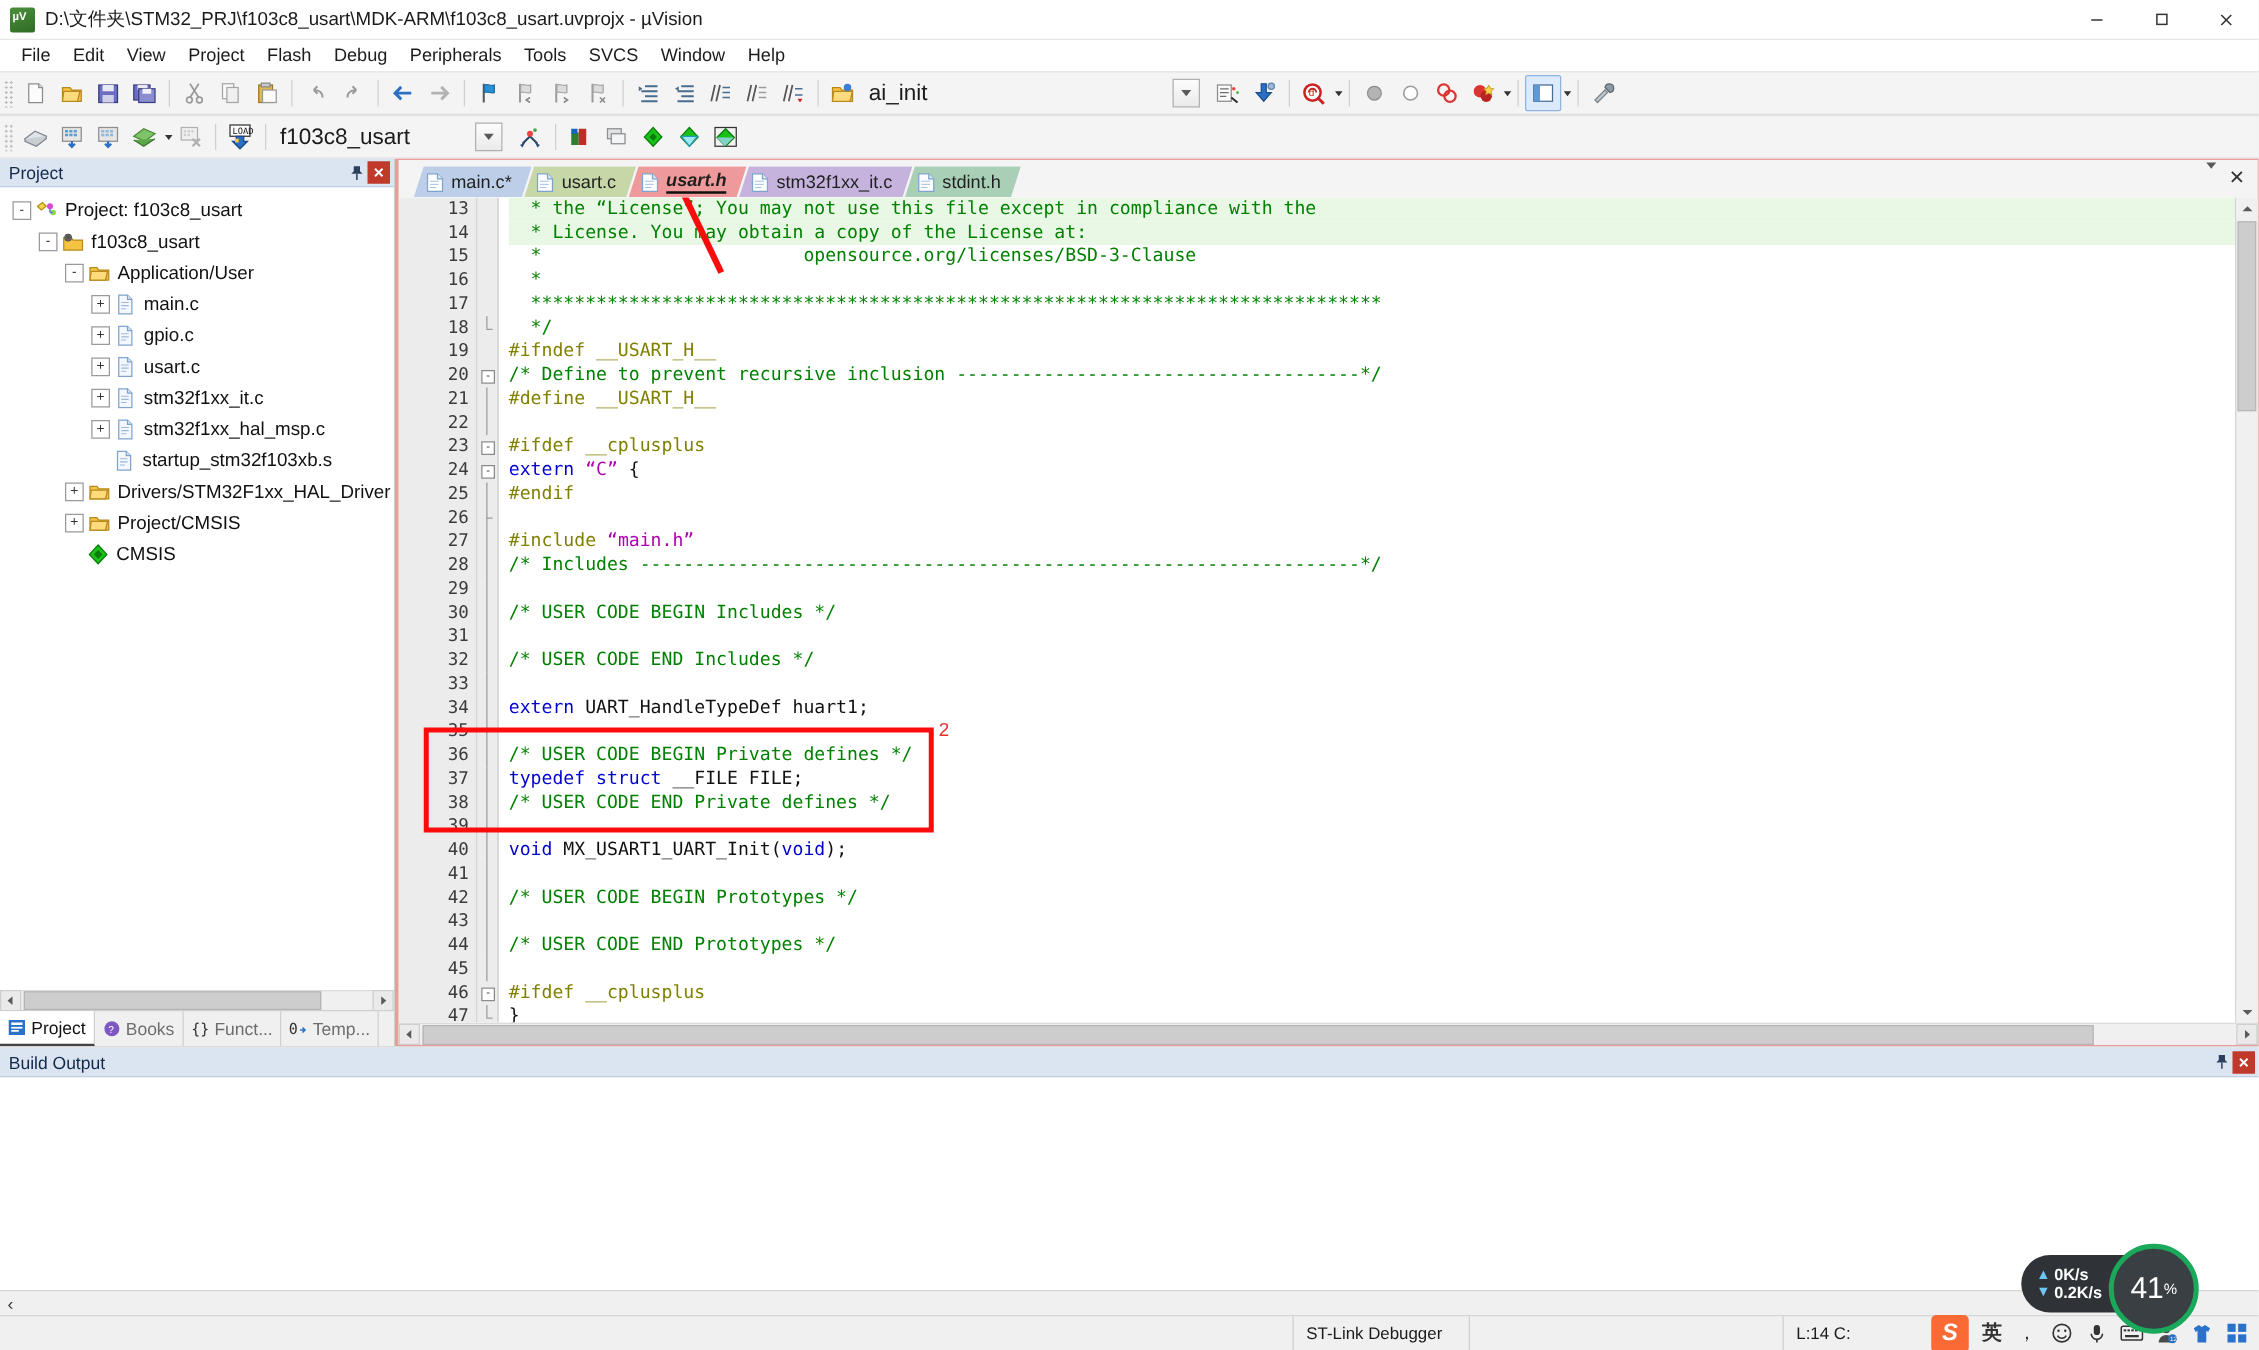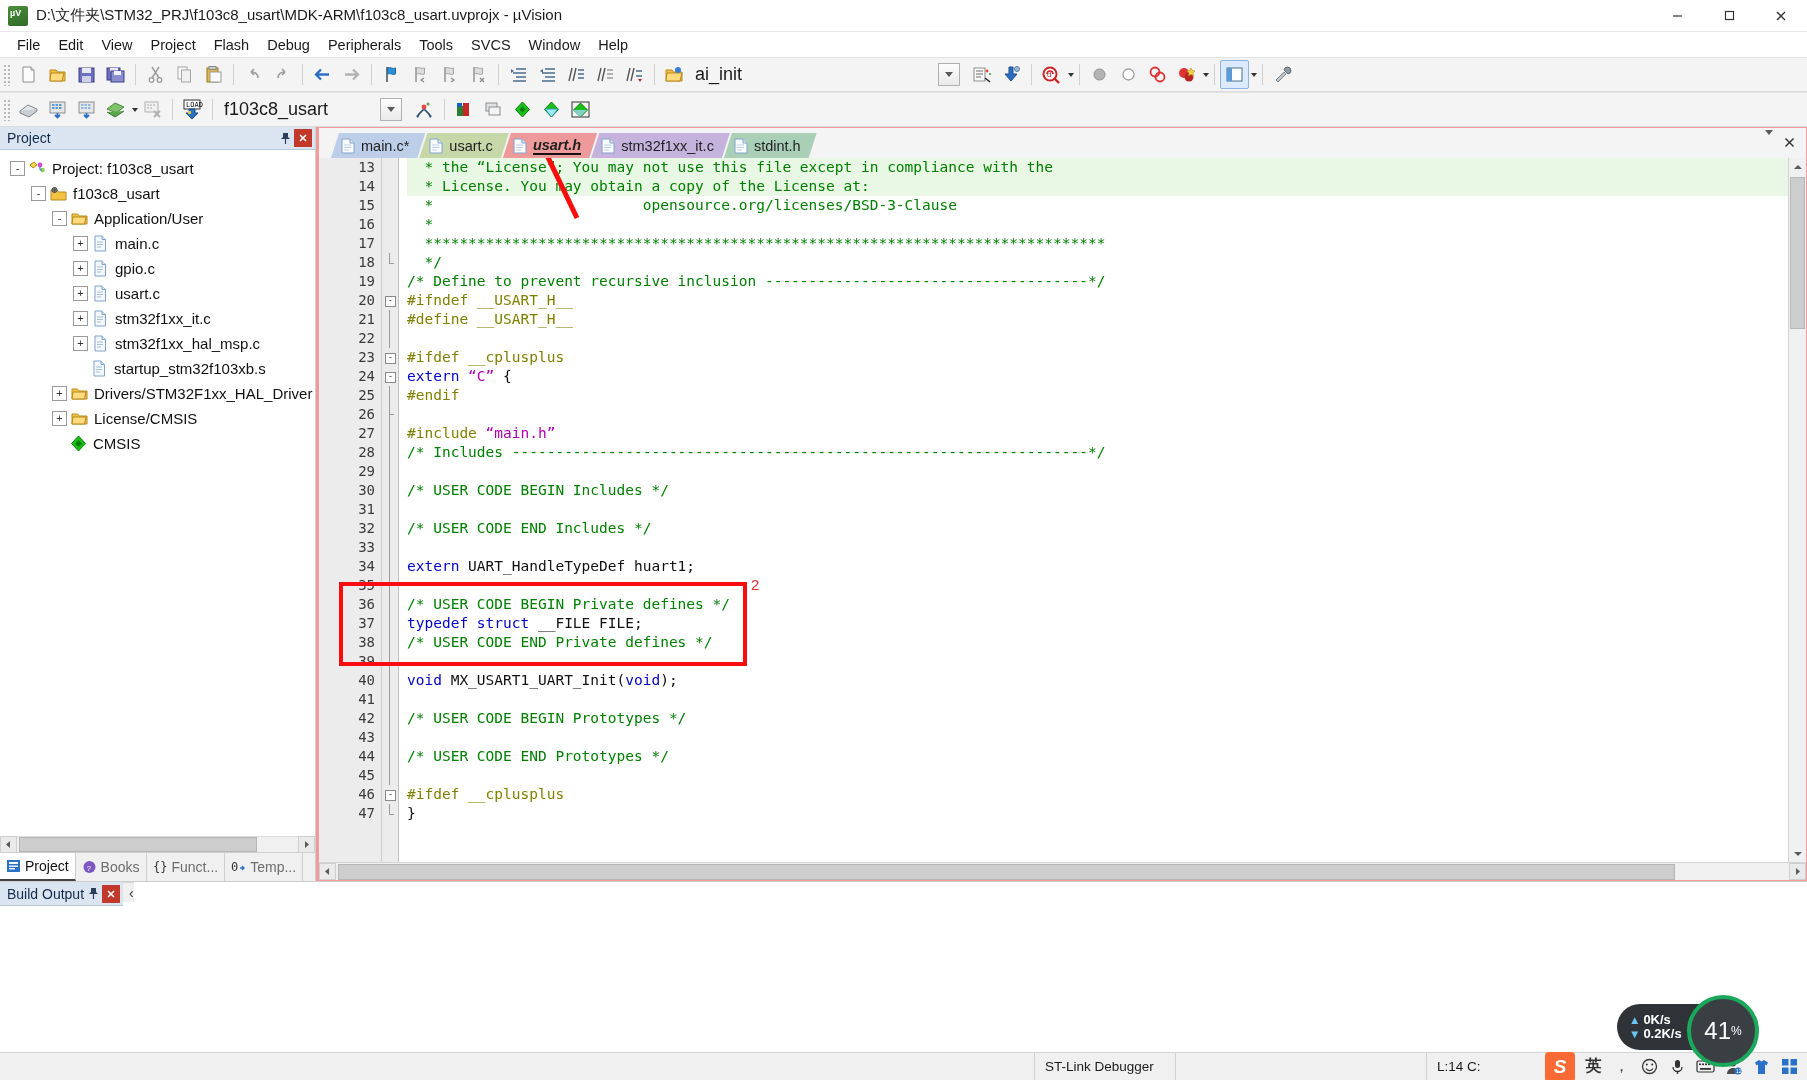--- a/index.html
+++ b/index.html
@@ -87,21 +87,21 @@
   .foldbox{width:9px;height:9px;border:1px solid #8a8a8a;background:#fff;font-size:9px;line-height:7px;text-align:center;color:#333;position:absolute;left:3px;}
   .foldline{position:absolute;left:7px;width:1px;background:#9a9a9a;}
   .foldtick{position:absolute;left:7px;height:1px;width:5px;background:#9a9a9a;}
 
   
   .annot-rect{position:absolute;border:4px solid #fb0c0c;pointer-events:none;}
   .annot-num{position:absolute;color:#e03030;font-size:15px;font-family:"Liberation Sans",sans-serif;}
   .annot-arrow{position:absolute;pointer-events:none;}
 
   
-  .buildpanel{flex:0 0 auto;display:flex;flex-direction:row;background:#fff;border-top:1px solid #cfcfcf;}
+  .buildpanel{flex:0 0 auto;display:flex;flex-direction:column;background:#fff;border-top:1px solid #cfcfcf;}
   .buildhdr{height:23px;background:#dbe5f1;display:flex;align-items:center;padding-left:7px;font-size:14px;color:#13294b;border-bottom:1px solid #b9c9de;flex:0 0 auto;}
   .buildbody{height:170px;background:#fff;flex:0 0 auto;}
   .buildfoot{height:19px;background:#f0f0f0;border-top:1px solid #d6d6d6;display:flex;align-items:center;padding-left:6px;flex:0 0 auto;}
 
   
   .statusbar{height:27px;background:#f0f0f0;border-top:1px solid #d6d6d6;display:flex;align-items:center;font-size:13.5px;color:#1b1b1b;flex:0 0 auto;}
   .sb-cell{height:27px;display:flex;align-items:center;padding:0 10px;border-right:1px solid #d0d0d0;white-space:nowrap;}
   .sb-grow{flex:1 1 auto;border-right:1px solid #d0d0d0;height:27px;}
   .tray{display:flex;align-items:center;gap:9px;padding:0 8px;height:27px;}
   .tray .ticon{width:19px;height:19px;display:flex;align-items:center;justify-content:center;color:#333;font-size:15px;}
@@ -670,21 +670,21 @@
               </svg></span>
             <span>Drivers/STM32F1xx_HAL_Driver</span>
           </div>
           <div class="trow">
             <span class="spacer" style="width: 52px;"></span>
             <span class="exp">+</span>
             <span class="ficon"><svg width="17" height="17" viewBox="0 0 17 17">
                 <path d="M1 4h5.5L8 6h8v8H1z" fill="#f5c342" stroke="#b8891c"></path>
                 <path d="M2 7h13l-1.5 7H1z" fill="#ffdb7d" stroke="#b8891c"></path>
               </svg></span>
-            <span>License/CMSIS</span>
+            <span>Project/CMSIS</span>
           </div>
           <div class="trow">
             <span class="spacer" style="width: 52px;"></span>
             <span class="spacer" style="width: 18px;"></span>
             <span class="ficon"><svg width="17" height="17" viewBox="0 0 17 17">
                 <path d="M8.5 1l7 7.5-7 7.5-7-7.5z" fill="#18c018" stroke="#0a7c0a"></path>
                 <path d="M8.5 5l3.5 3.5L8.5 12 5 8.5z" fill="#0a7c0a"></path>
               </svg></span>
             <span>CMSIS</span>
           </div>
@@ -884,22 +884,22 @@
             <div class="foldline" style="top: 646px; height: 10px;"></div>
             <div class="foldtick" style="top: 656px;"></div>
           </div>
         <div class="code" id="code">
             <div class="cl hl"><span class="cm">  * the “License”; You may not use this file except in compliance with the</span></div>
             <div class="cl hl"><span class="cm">  * License. You may obtain a copy of the License at:</span></div>
             <div class="cl"><span class="cm">  *                        opensource.org/licenses/BSD-3-Clause</span></div>
             <div class="cl"><span class="cm">  *</span></div>
             <div class="cl"><span class="cm">  ******************************************************************************</span></div>
             <div class="cl"><span class="cm">  */</span></div>
+            <div class="cl"><span class="pp">#ifndef __USART_H__</span></div>
             <div class="cl"><span class="cm">/* Define to prevent recursive inclusion -------------------------------------*/</span></div>
-            <div class="cl"><span class="pp">#ifndef __USART_H__</span></div>
             <div class="cl"><span class="pp">#define __USART_H__</span></div>
             <div class="cl"><span></span></div>
             <div class="cl"><span class="pp">#ifdef __cplusplus</span></div>
             <div class="cl"><span class="kw">extern </span><span class="str">“C”</span><span class="fn"> {</span></div>
             <div class="cl"><span class="pp">#endif</span></div>
             <div class="cl"><span></span></div>
             <div class="cl"><span class="pp">#include </span><span class="str">“main.h”</span></div>
             <div class="cl"><span class="cm">/* Includes ------------------------------------------------------------------*/</span></div>
             <div class="cl"><span></span></div>
             <div class="cl"><span class="cm">/* USER CODE BEGIN Includes */</span></div>

